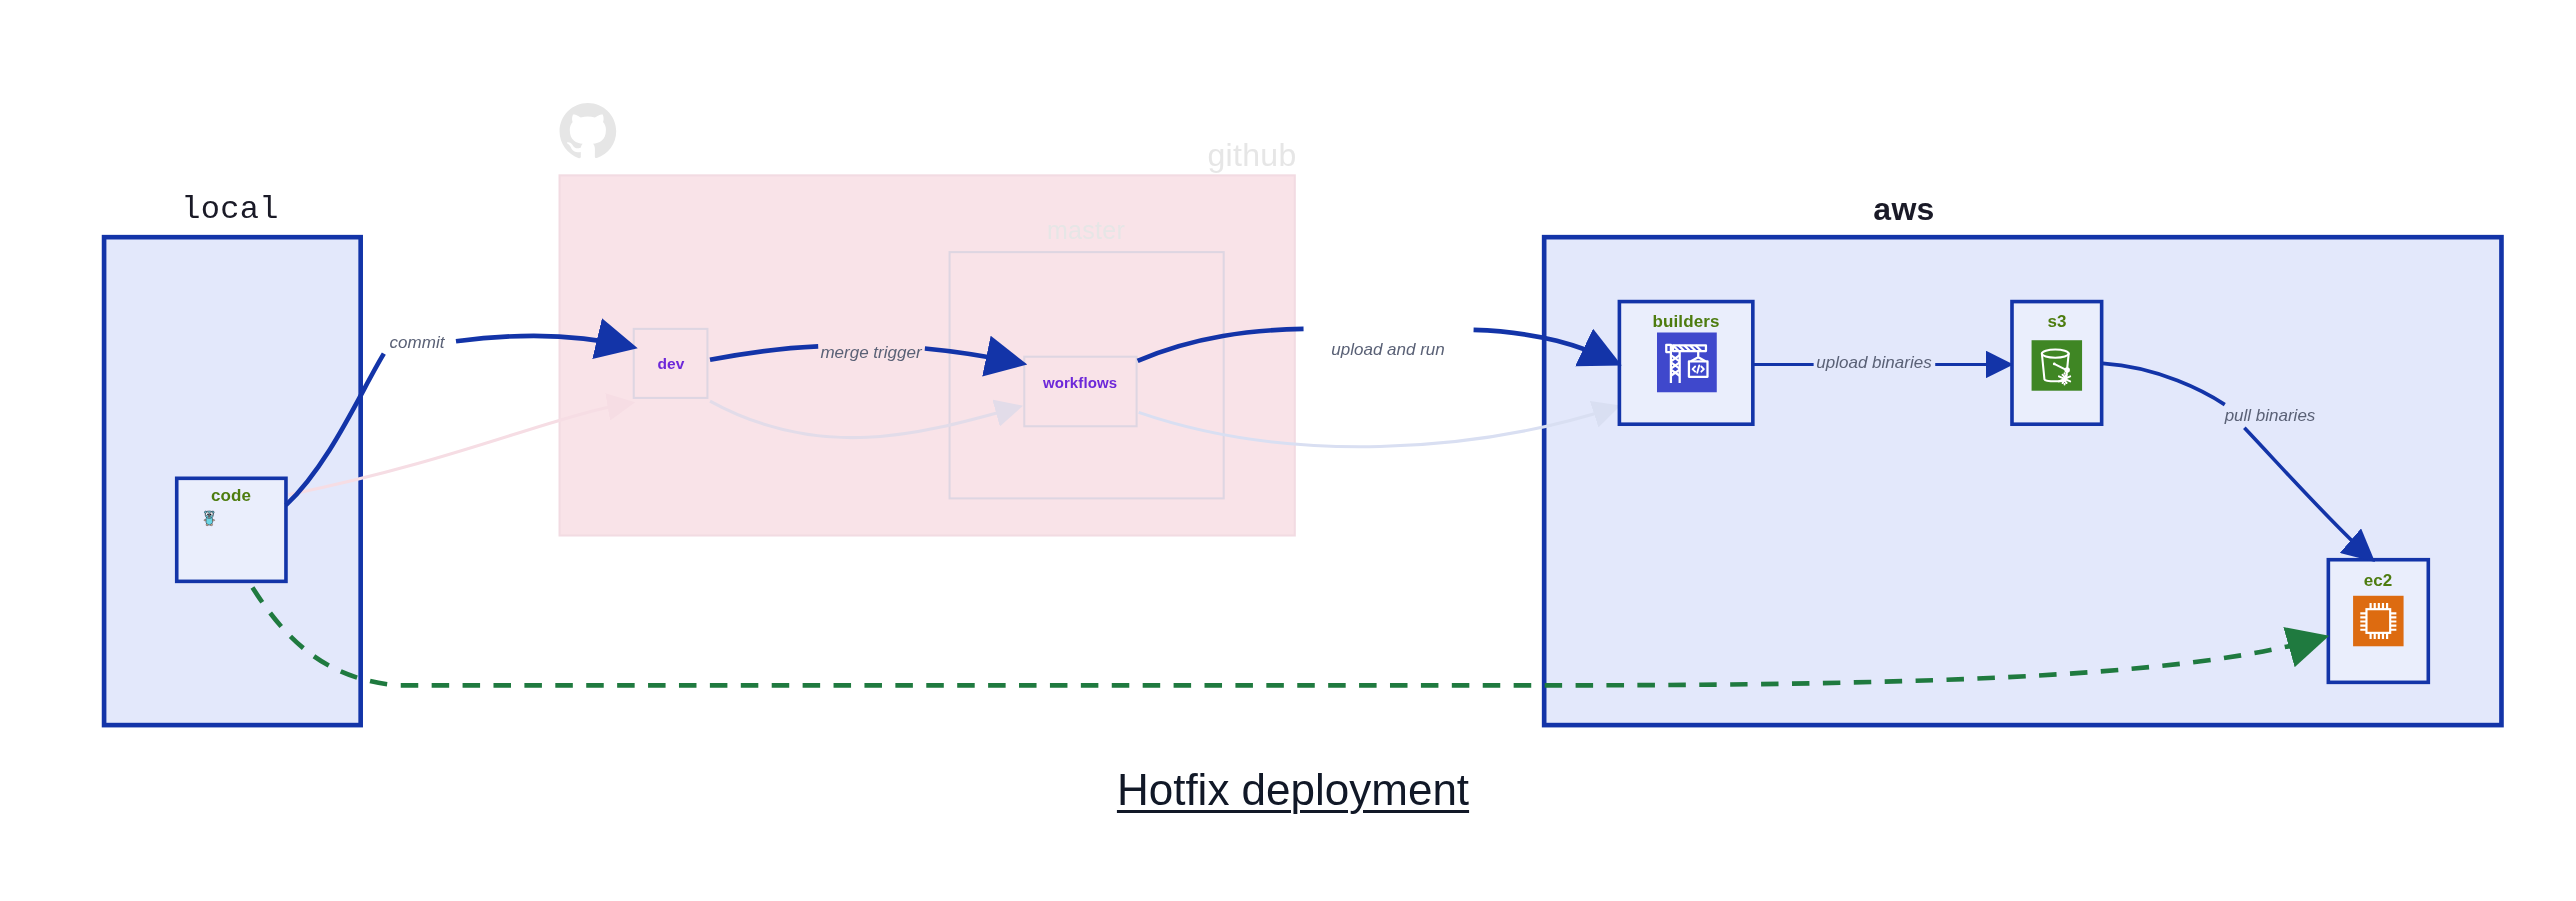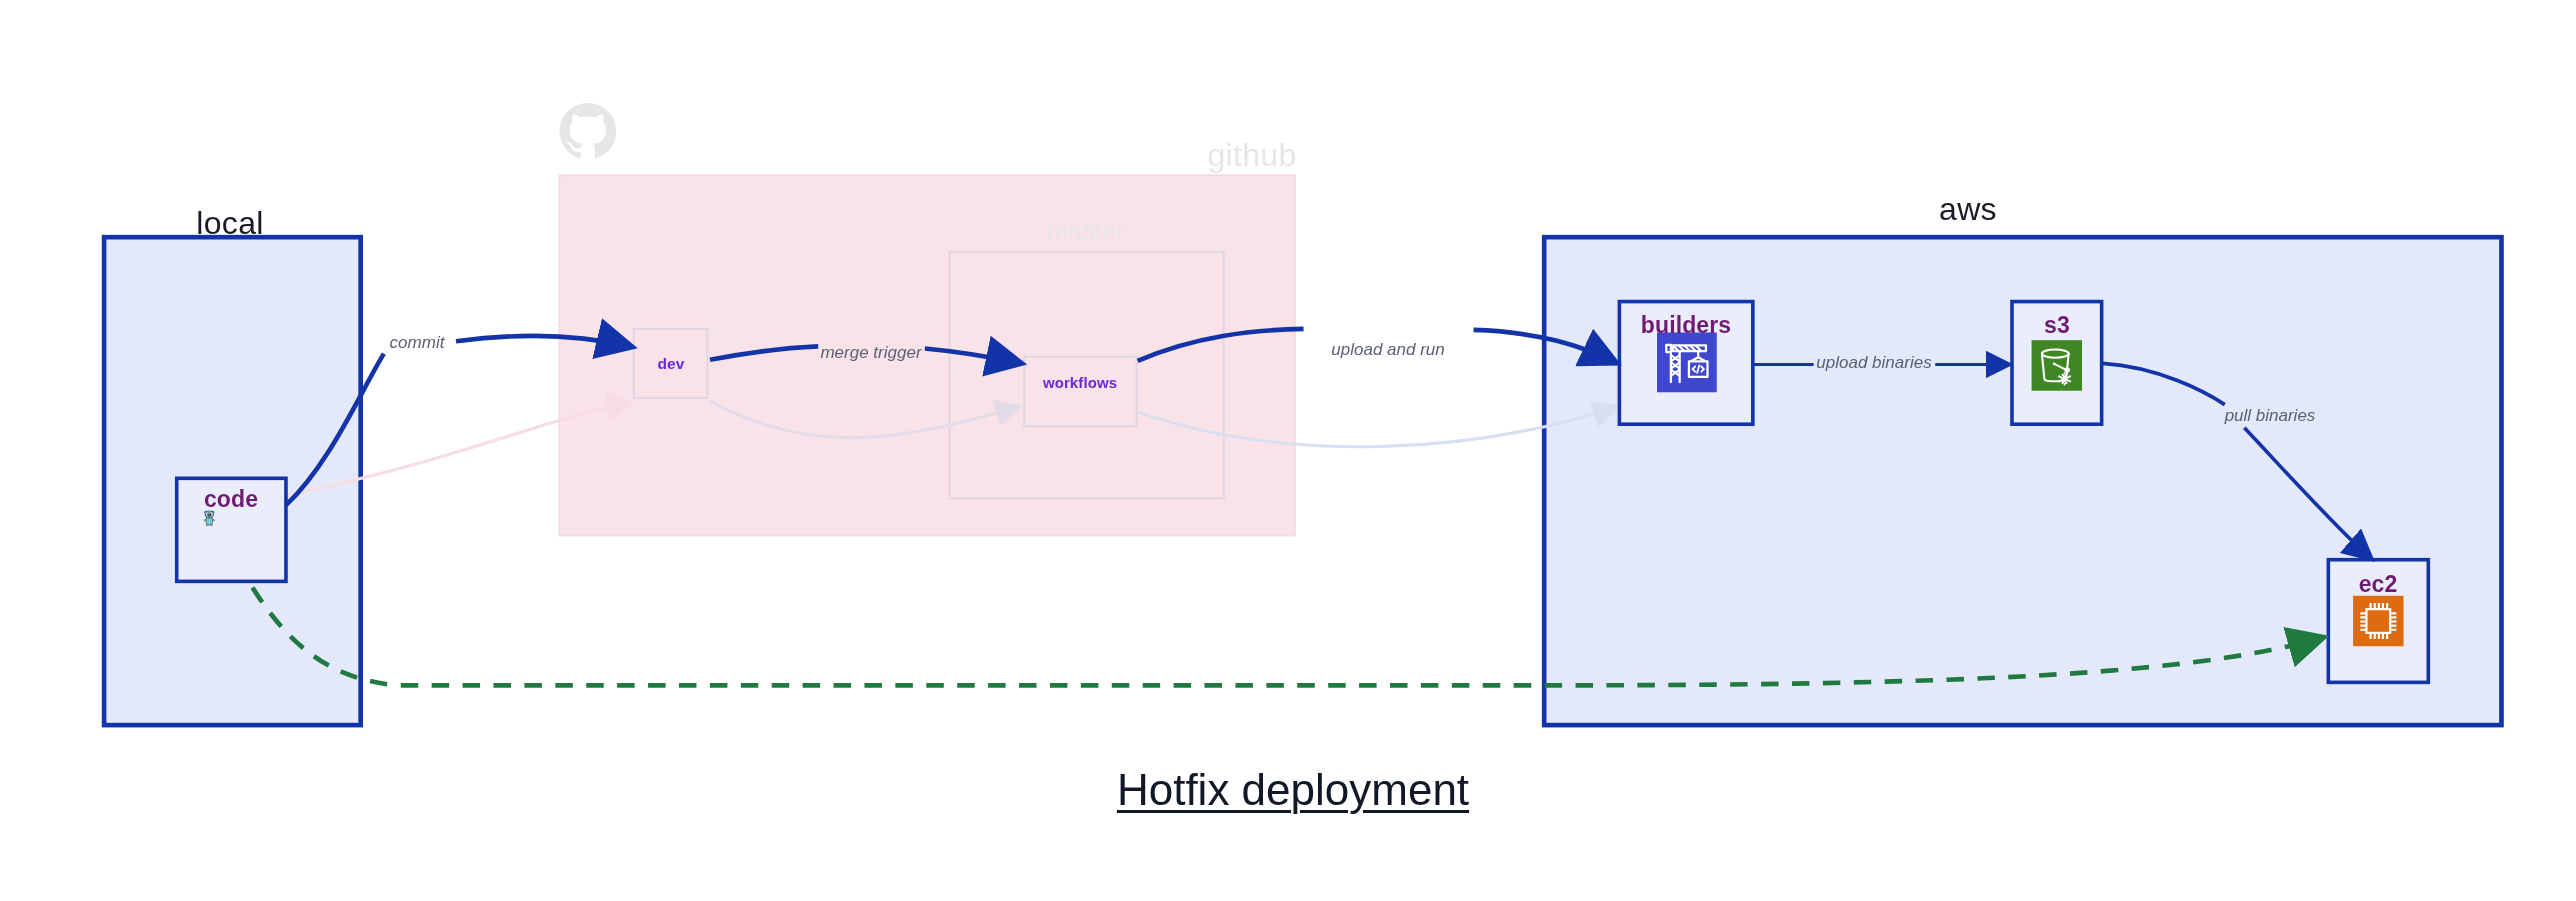--- a/index.html
+++ b/index.html
@@ -4,21 +4,21 @@
 <style>
   html,body{margin:0;padding:0;background:#ffffff;}
   body{width:2604px;height:902px;font-family:"Liberation Sans",sans-serif;overflow:hidden;}
   #stage{position:relative;width:2604px;height:902px;background:#ffffff;}
   svg#canvas{position:absolute;left:0;top:0;width:2604px;height:902px;}
 
   .grp-label{position:absolute;font-size:32px;color:#1a1a27;white-space:nowrap;
              transform:translateX(-50%);letter-spacing:0.3px;}
   .grp-label.faded{color:#e6e6e6;}
 
-  .node-title{position:absolute;font-size:23px;font-weight:bold;color:#701a75;
+  .node-title{position:absolute;font-size:17px;font-weight:bold;color:#4d7c0f;
               white-space:nowrap;transform:translateX(-50%);letter-spacing:0.1px;}
   .node-title.faded{color:#6d28d9;}
 
   .edge-label{position:absolute;font-size:17px;font-style:italic;color:#5a6176;
               white-space:nowrap;transform:translate(-50%,-50%);}
 
   .diagram-title{position:absolute;font-size:44px;color:#111827;white-space:nowrap;
                  transform:translateX(-50%);text-decoration:underline;
                  text-underline-offset:5.2px;text-decoration-thickness:2.6px;}
 </style>
@@ -156,27 +156,27 @@
       <rect x="26" y="26" width="46" height="46" fill="none" stroke="#ffffff" stroke-width="4.2"></rect>
       <g stroke="#ffffff" stroke-width="4.2" stroke-linecap="butt">
         <path d="M34 26 L34 14 M42 26 L42 14 M50 26 L50 14 M58 26 L58 14 M66 26 L66 14"></path>
         <path d="M34 72 L34 84 M42 72 L42 84 M50 72 L50 84 M58 72 L58 84 M66 72 L66 84"></path>
         <path d="M26 34 L14 34 M26 42 L14 42 M26 50 L14 50 M26 58 L14 58 M26 66 L14 66"></path>
         <path d="M72 34 L84 34 M72 42 L84 42 M72 50 L84 50 M72 58 L84 58 M72 66 L84 66"></path>
       </g>
     </g>
   </svg>
 
-  <div class="grp-label" style="left:230px;top:205px;">local</div>
+  <div class="grp-label" style="left:230px;top:191px;font-family:Liberation Mono, monospace;">local</div>
 
   <div class="grp-label faded" style="left:1252px;top:137px;">github</div>
 
   <div class="grp-label faded" style="left:1086px;top:216px;font-size:25px;">master</div>
 
-  <div class="grp-label" style="left:1968px;top:191px;">aws</div>
+  <div class="grp-label" style="left:1904px;top:191px;font-weight:bold;">aws</div>
 
   <div class="node-title" style="left:231px;top:486px;">code</div>
 
   <div class="node-title faded" style="left:671px;top:355px;font-size:15.5px;">dev</div>
 
   <div class="node-title faded" style="left:1080px;top:374px;font-size:15px;">workflows</div>
 
   <div class="node-title" style="left:1686px;top:312px;">builders</div>
 
   <div class="node-title" style="left:2057px;top:312px;">s3</div>

